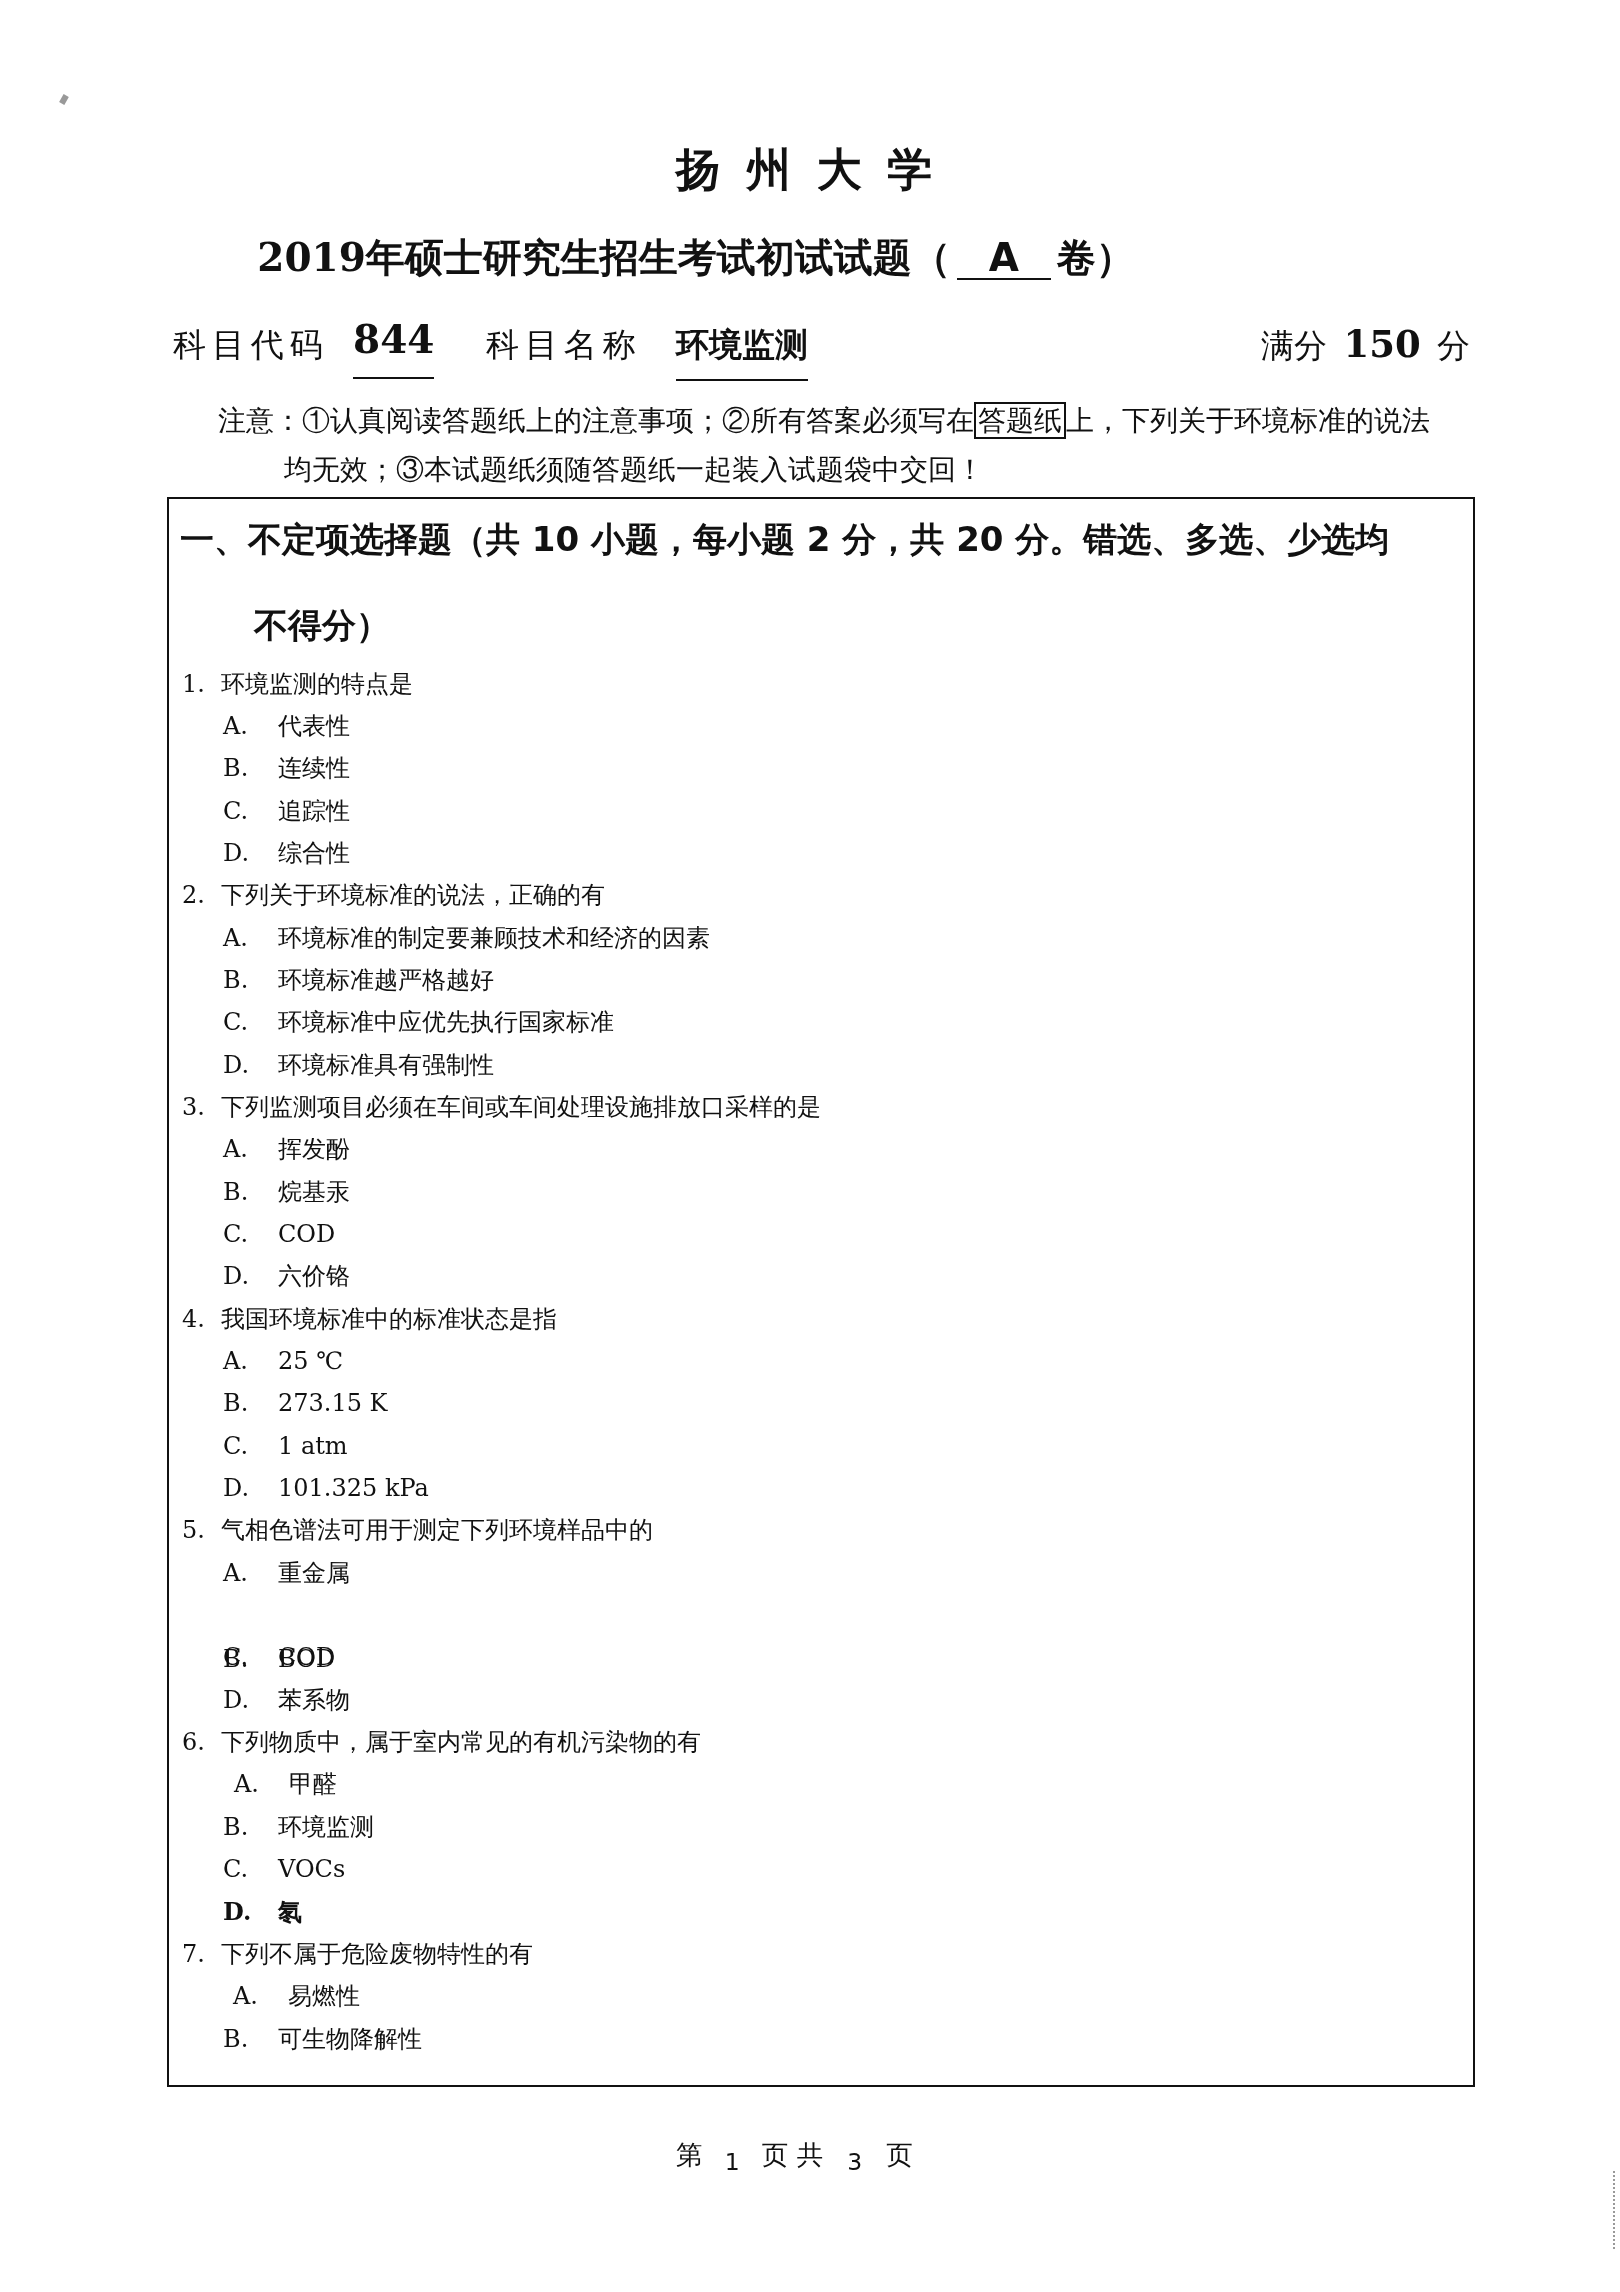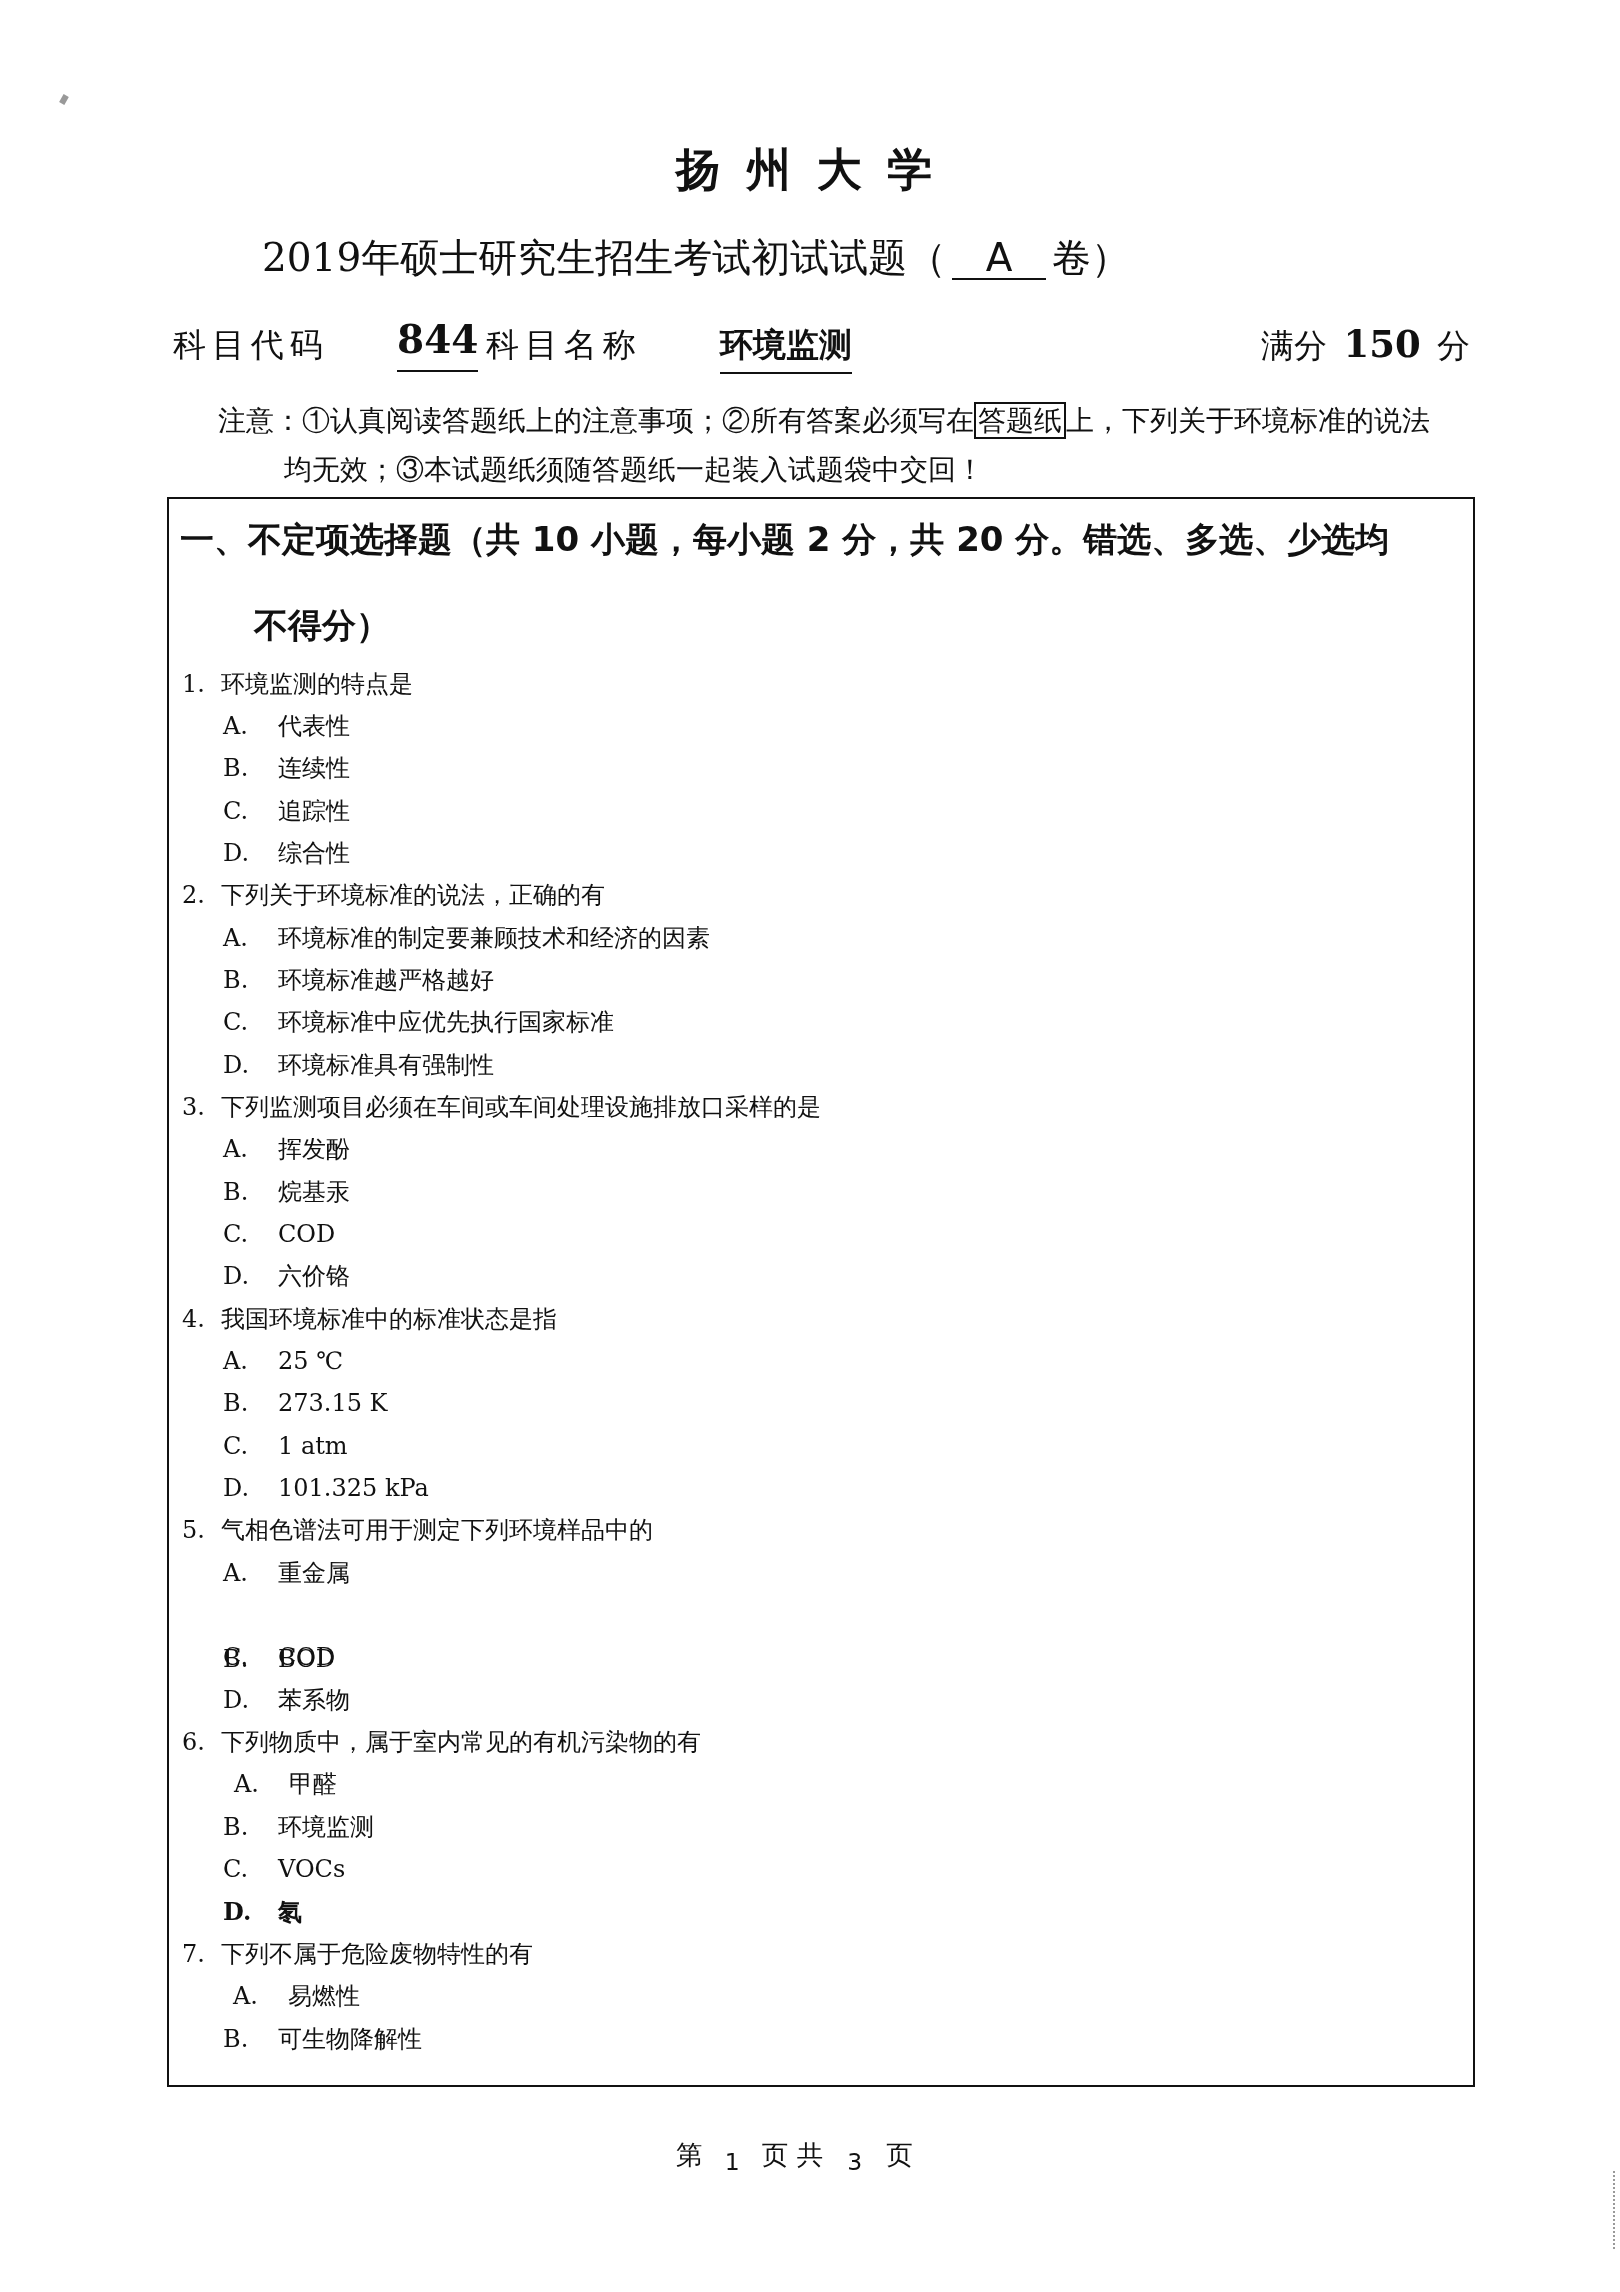--- a/index.html
+++ b/index.html
@@ -1,25 +1,25 @@
 <!DOCTYPE html>
 <html><head>
 <meta charset="utf-8">
 <style>
   html, body { margin: 0; padding: 0; background: #ffffff; }
   body { width: 1620px; height: 2293px; position: relative; overflow: hidden; color: #111; }
   .abs { position: absolute; white-space: nowrap; }
   .serif { font-family: "DejaVu Serif", "Liberation Serif", serif; }
   .sans { font-family: "DejaVu Sans", "Liberation Sans", sans-serif; }
   .title { left: 0; width: 1620px; top: 143px; text-align: center; font-size: 45px; font-weight: bold; letter-spacing: 25.5px; line-height: 53px; padding-left: 13.7px; box-sizing: border-box; }
-  .subtitle { left: 0; width: 1392px; top: 231px; text-align: center; font-size: 39px; font-weight: normal; line-height: 53px; }
+  .subtitle { left: 0; width: 1392px; top: 231px; text-align: center; font-size: 39px; font-weight: bold; line-height: 53px; }
   .paper-blank { display: inline-block; min-width: 94px; border-bottom: 2.9px solid #111; text-align: center; line-height: 41px; margin: 0 5.9px; }
   .info-row { top: 321px; font-size: 33px; line-height: 47px; }
   .lbl { letter-spacing: 5.9px; }
-  .underlined { border-bottom: 2.9px solid #111; padding-bottom: 8px; margin-left: 44px; }
+  .underlined { border-bottom: 2.9px solid #111; padding-bottom: 15px; }
   .code { font-weight: bold; font-size: 39px; }
   .note { font-size: 28px; line-height: 39px; }
   .boxed { border: 2px solid #111; padding: 0 2px; }
   .qbox { left: 167px; top: 497px; width: 1308px; height: 1590px; border: 2px solid #111; box-sizing: border-box; }
   .sec { font-size: 34px; font-weight: bold; line-height: 45px; }
   .qline { font-size: 24px; line-height: 42px; }
   .footer { top: 2135px; font-size: 26.5px; line-height: 39px; }
   .footer .num { font-size: 23.5px; position: relative; top: 5.9px; }
   .speck { left: 61px; top: 95px; width: 5.9px; height: 8.8px; background: #555; transform: rotate(30deg); opacity: .6; }
   .scanline { left: 1613px; top: 2171px; width: 2px; height: 78px; border-left: 2px dotted #999; }

